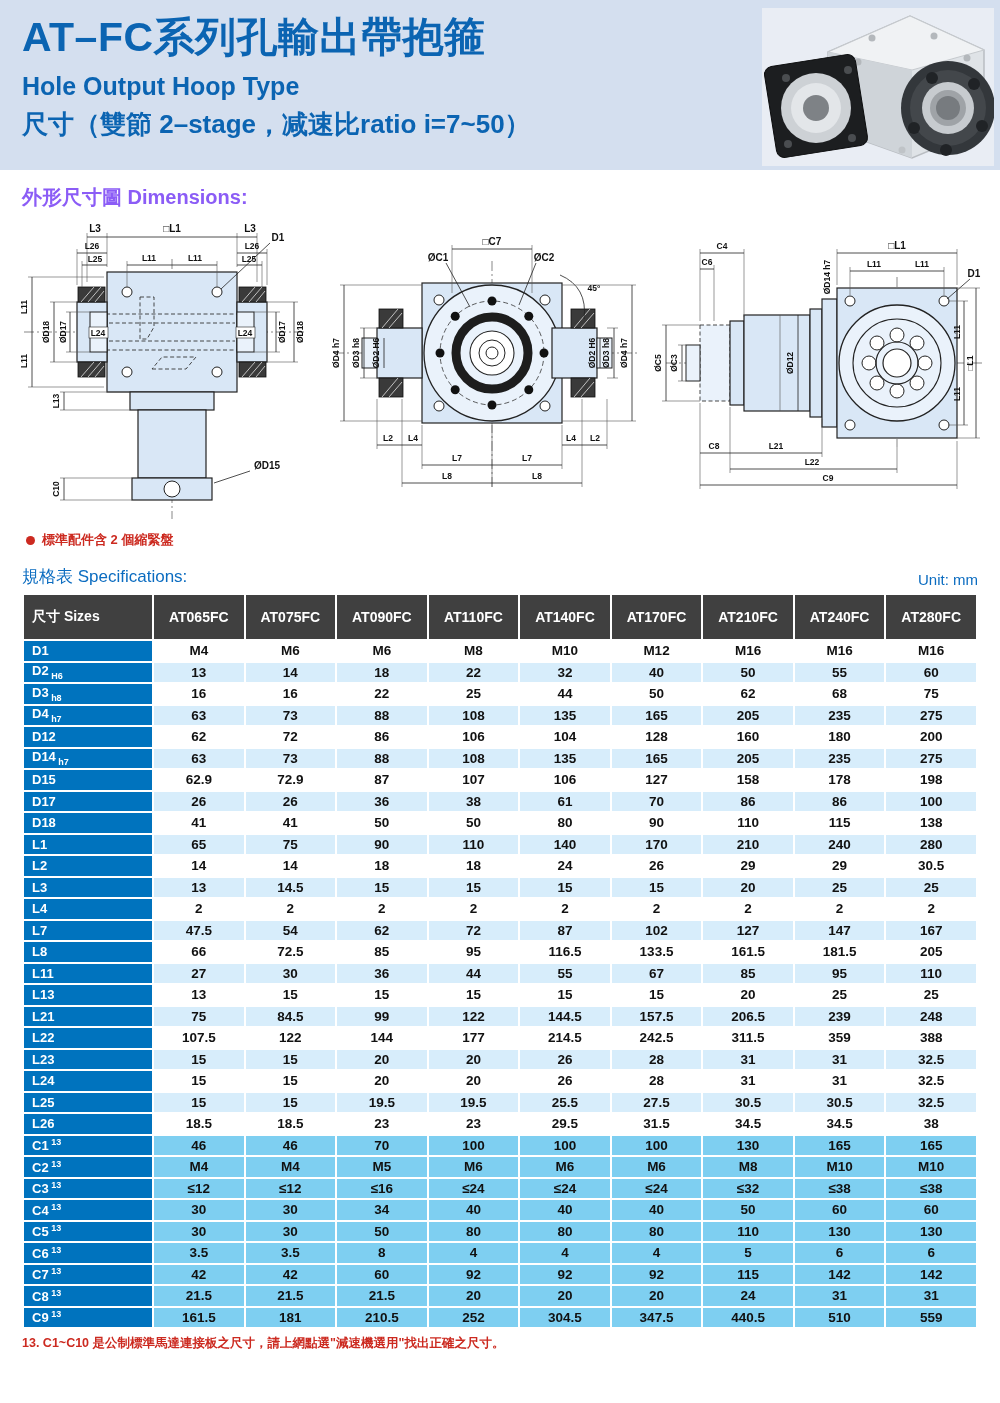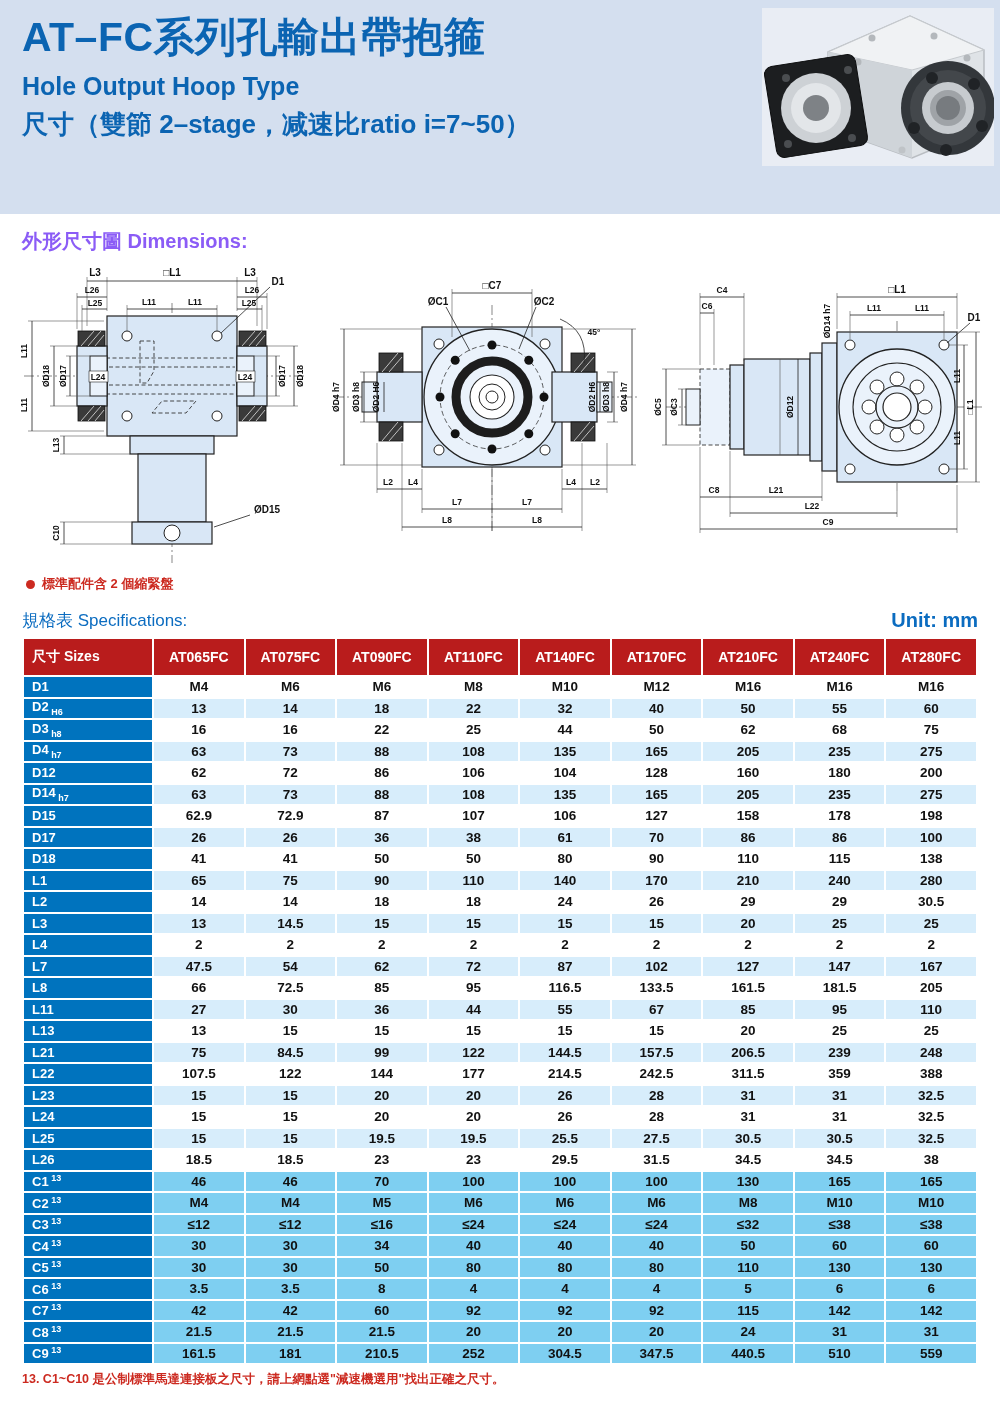--- a/index.html
+++ b/index.html
@@ -1,38 +1,38 @@
 <!DOCTYPE html>
 <html><head>
 <meta charset="utf-8">
 <style>
   html,body{margin:0;padding:0;}
   body{
     width:1000px;height:1403px;overflow:hidden;background:#ffffff;
     font-family:"Liberation Sans",sans-serif;position:relative;
   }
   
-  .band{background:#D4DFEF;height:214px;box-sizing:border-box;padding:8px 0 0 22px;position:relative;}
+  .band{background:#D4DFEF;height:170px;box-sizing:border-box;padding:8px 0 0 22px;position:relative;}
   .band h1{margin:2px 0 0;font-size:41px;font-weight:bold;color:#0B64B2;letter-spacing:0.5px;}
   .band h2{margin:7px 0 0;font-size:25px;font-weight:bold;color:#0B64B2;}
   .band h3{margin:6px 0 12px;font-size:26px;font-weight:bold;color:#0B64B2;}
   .photo{position:absolute;top:8px;right:6px;width:232px;height:158px;}
   
   .dims-label{color:#8b5cf6;font-size:20px;font-weight:bold;margin:14px 0 0 22px;}
   .drawings{display:flex;align-items:flex-start;margin:6px 2px 0 2px;}
   .drawings svg{flex:0 0 auto;}
   .dwg2,.dwg3{margin-top:16px;}
   .note{display:flex;align-items:center;gap:7px;margin:4px 0 0 26px;color:#CC2A20;font-weight:bold;font-size:13px;}
   .note .dot{width:9px;height:9px;border-radius:50%;background:#CC2A20;}
   .spec-bar{display:flex;justify-content:space-between;align-items:flex-end;margin:16px 22px 5px 22px;}
   .spec-bar .l{color:#0B6CC0;font-size:17px;font-weight:normal;}
-  .spec-bar .r{color:#0B6CC0;font-size:20px;font-weight:bold;}
+  .spec-bar .r{color:#0B6CC0;font-size:15px;font-weight:normal;}
   
   table.spec{margin-left:22px;width:956px;border-collapse:separate;border-spacing:2px;table-layout:fixed;}
-  table.spec th{background:#b91c1c;color:#fff;font-size:14px;font-weight:bold;height:36px;padding:0;}
+  table.spec th{background:#404040;color:#fff;font-size:14px;font-weight:bold;height:28px;padding:8px;}
   table.spec th.lab{text-align:left;padding-left:8px;}
   table.spec td{height:19.5px;text-align:center;font-size:13.5px;font-weight:bold;color:#111;padding:0;}
   table.spec td.rl{background:#0073BE;color:#fff;text-align:left;padding-left:8px;font-size:13px;}
   table.spec td.rl sub{font-size:9px;}
   table.spec td.rl sup{font-size:9px;vertical-align:super;}
   tr.band-white td:not(.rl){background:#ffffff;}
   tr.band-light td:not(.rl){background:#D7EDFB;}
   tr.band-cyan td:not(.rl){background:#7ECFF1;}
   .footnote{margin:6px 0 0 22px;color:#CC2A20;font-size:12.5px;font-weight:bold;}
   

